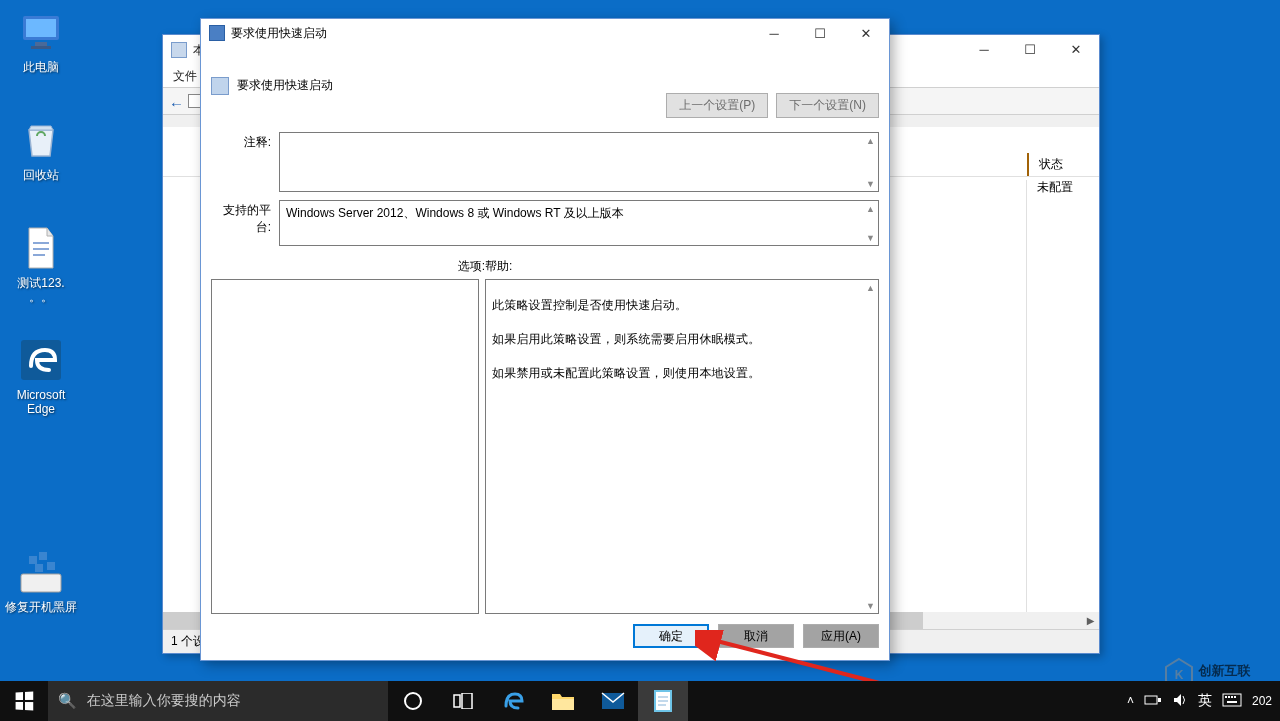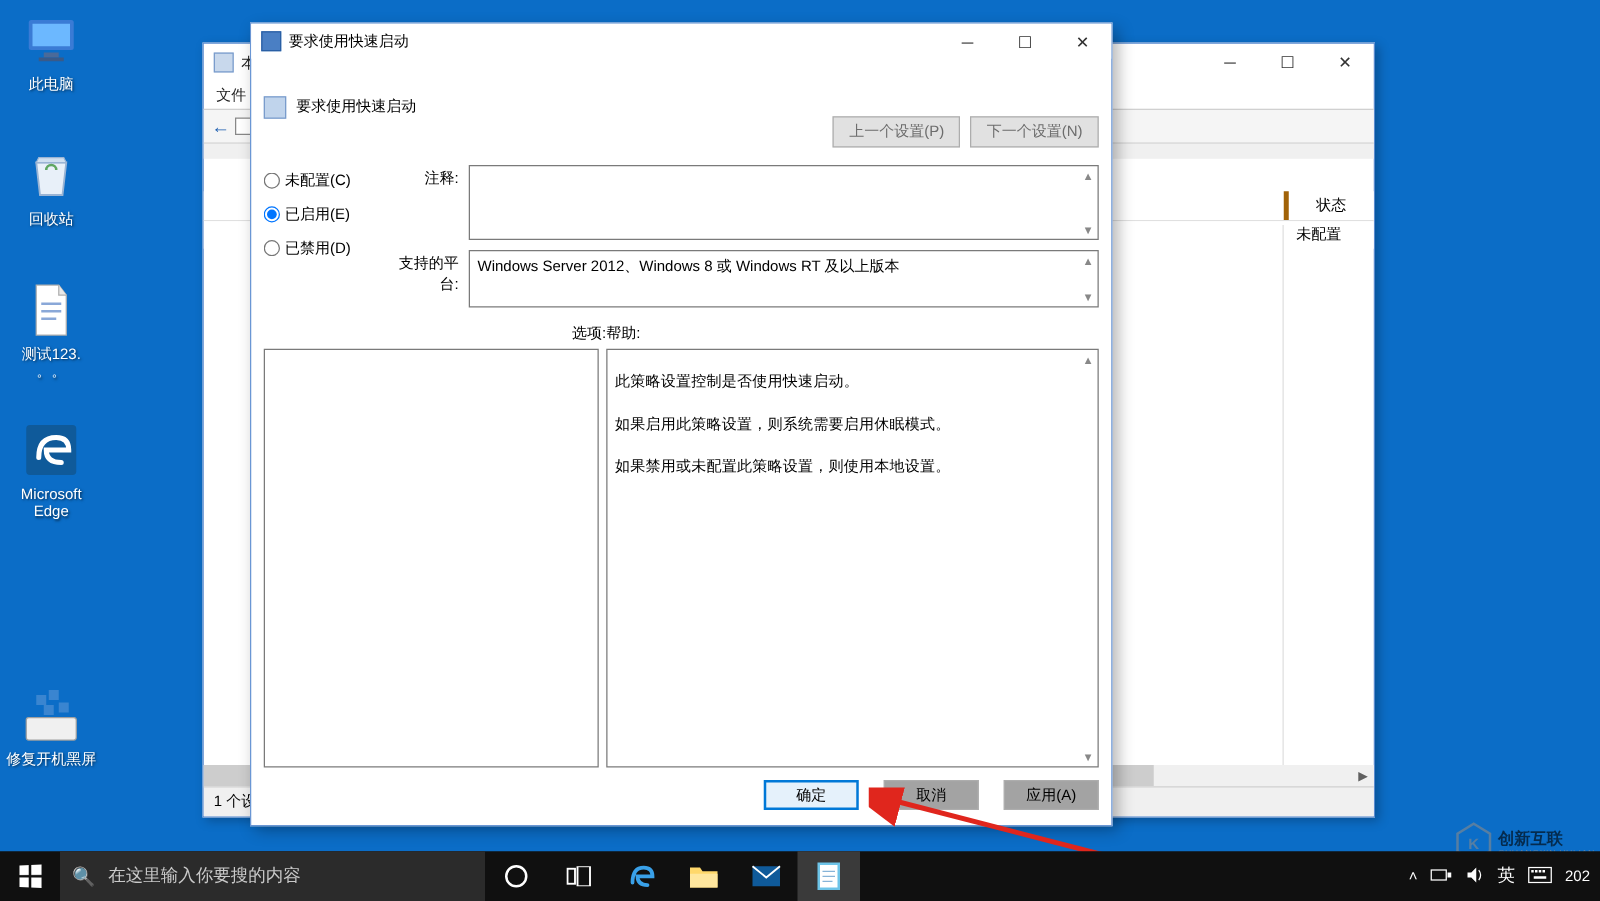--- a/index.html
+++ b/index.html
@@ -15,21 +15,21 @@
     .ic-pc svg, .ic-bin svg, .ic-file svg, .ic-edge svg, .ic-app svg, .ic-fix svg { width: 100%; height: 100%; }
 
     
     .bgwin { position: absolute; left: 162px; top: 34px; width: 938px; height: 620px; background: #fff; border: 1px solid #5a8bcf; box-shadow: 3px 3px 8px rgba(0,0,0,.25); }
     .bgwin .titlebar { height: 30px; display: flex; align-items: center; padding: 0 8px; font-size: 12px; color: #222; }
     .bgwin .wincontrols { position: absolute; right: 0; top: 0; display: flex; }
     .bgwin .wincontrols span { width: 46px; height: 28px; display: flex; align-items: center; justify-content: center; font-size: 13px; color: #333; cursor: pointer; }
     .bgwin .menubar { height: 22px; display: flex; gap: 12px; padding: 0 10px; font-size: 12px; color: #222; align-items: center; }
     .bgwin .stub { height: 28px; border-top: 1px solid #d0d0d0; border-bottom: 1px solid #d0d0d0; background: #f5f5f5; display:flex; align-items:center; padding:0 6px; }
     .bgwin .header-row { position: absolute; top: 118px; left: 0; right: 0; height: 24px; background: #fff; border-bottom: 1px solid #e0e0e0; display:flex; justify-content:flex-end; font-size:12px; }
-    .bgwin .header-col { padding: 3px 10px; border-left:4px solid #a16207; width: 72px; text-align: center; }
+    .bgwin .header-col { padding: 3px 10px; border-left:2px solid #a16207; width: 72px; }
     .bgwin .data-row { position: absolute; top: 142px; left:0; right:0; height: 22px; background:#fff; display:flex; justify-content:flex-end; font-size:12px; }
     .bgwin .data-col { padding: 2px 10px; width: 72px; }
     .bgwin .status { position:absolute; bottom:0; left:0; right:0; height:24px; border-top:1px solid #d0d0d0; padding:3px 8px; font-size:12px; background:#f0f0f0;}
     .bgwin .hscroll { position:absolute; bottom:24px; left:0; right:0; height:17px; background:#f0f0f0; display:flex; }
     .bgwin .hscroll .thumb { background:#cdcdcd; height:100%; width:760px;}
     .bgwin .hscroll .arrow { width:17px; height:17px; background:#f0f0f0; display:flex;align-items:center;justify-content:center; font-size:10px; color:#606060; margin-left:auto;}
     .bgwin .divider { position:absolute; top:145px; right:72px; height:433px; width:1px; background:#e0e0e0;}
 
     
     .dlg { position: absolute; left: 200px; top: 18px; width: 690px; height: 643px; background: #fff; border: 1px solid #6a96d4; box-shadow: 4px 4px 12px rgba(0,0,0,.3); display:flex; flex-direction:column; }
@@ -61,21 +61,21 @@
 
     .dlg .midlabels { display:flex; font-size:12px; margin-top: 6px; text-align: right; }
     .dlg .midlabels .l1 { width: 274px; }
 
     .dlg .panes { flex:1; display:flex; gap:6px; margin-top:4px; position:relative; }
     .dlg .pane { border:1px solid #7a7a7a; background:#fff; font-size:12px; padding:16px 16px 6px 6px; position:relative; overflow:hidden;}
     .dlg .pane.left { width: 268px; }
     .dlg .pane.right { flex:1; }
     .dlg .pane.right p { margin-bottom: 16px; line-height: 18px; letter-spacing: 0.2px;}
 
-    .dlg .btns { display:flex; justify-content:flex-end; gap:20px; padding: 10px 10px 12px 10px; }
+    .dlg .btns { display:flex; justify-content:flex-end; gap:9px; padding: 10px 10px 12px 10px; }
     .dlg .btns button { font-size:12px; width:76px; height:24px; border:1px solid #adadad; background:#a3a3a3; cursor:pointer; }
     .dlg .btns button.primary { border:2px solid #0078d7; background:#e5f1fb; }
 
     
     .arrow-red { position:absolute; pointer-events:none; }
 
     
     .wm { position:absolute; right:4px; bottom:30px; opacity:.6; pointer-events:none; display:flex; align-items:center; gap:4px; }
 
     
@@ -203,34 +203,20 @@
     <span class="sicn"></span>
     <span>要求使用快速启动</span>
     <div class="navbtns">
       <button>上一个设置(P)</button>
       <button>下一个设置(N)</button>
     </div>
   </div>
 
   <div class="body">
     <div class="toprow">
-      <div class="radios">
-        <label>
-          <input type="radio" name="cfg" style="">
-          <span>未配置(C)</span>
-        </label>
-        <label>
-          <input type="radio" name="cfg" checked="" style="">
-          <span>已启用(E)</span>
-        </label>
-        <label>
-          <input type="radio" name="cfg" style="">
-          <span>已禁用(D)</span>
-        </label>
-      </div>
       <div class="fieldcol">
         <div class="fld">
           <div class="flabel">注释:</div>
           <div class="tbox">
             <div class="scrl">
                 <span>▲</span>
                 <span>▼</span>
               </div>
           </div>
         </div>

